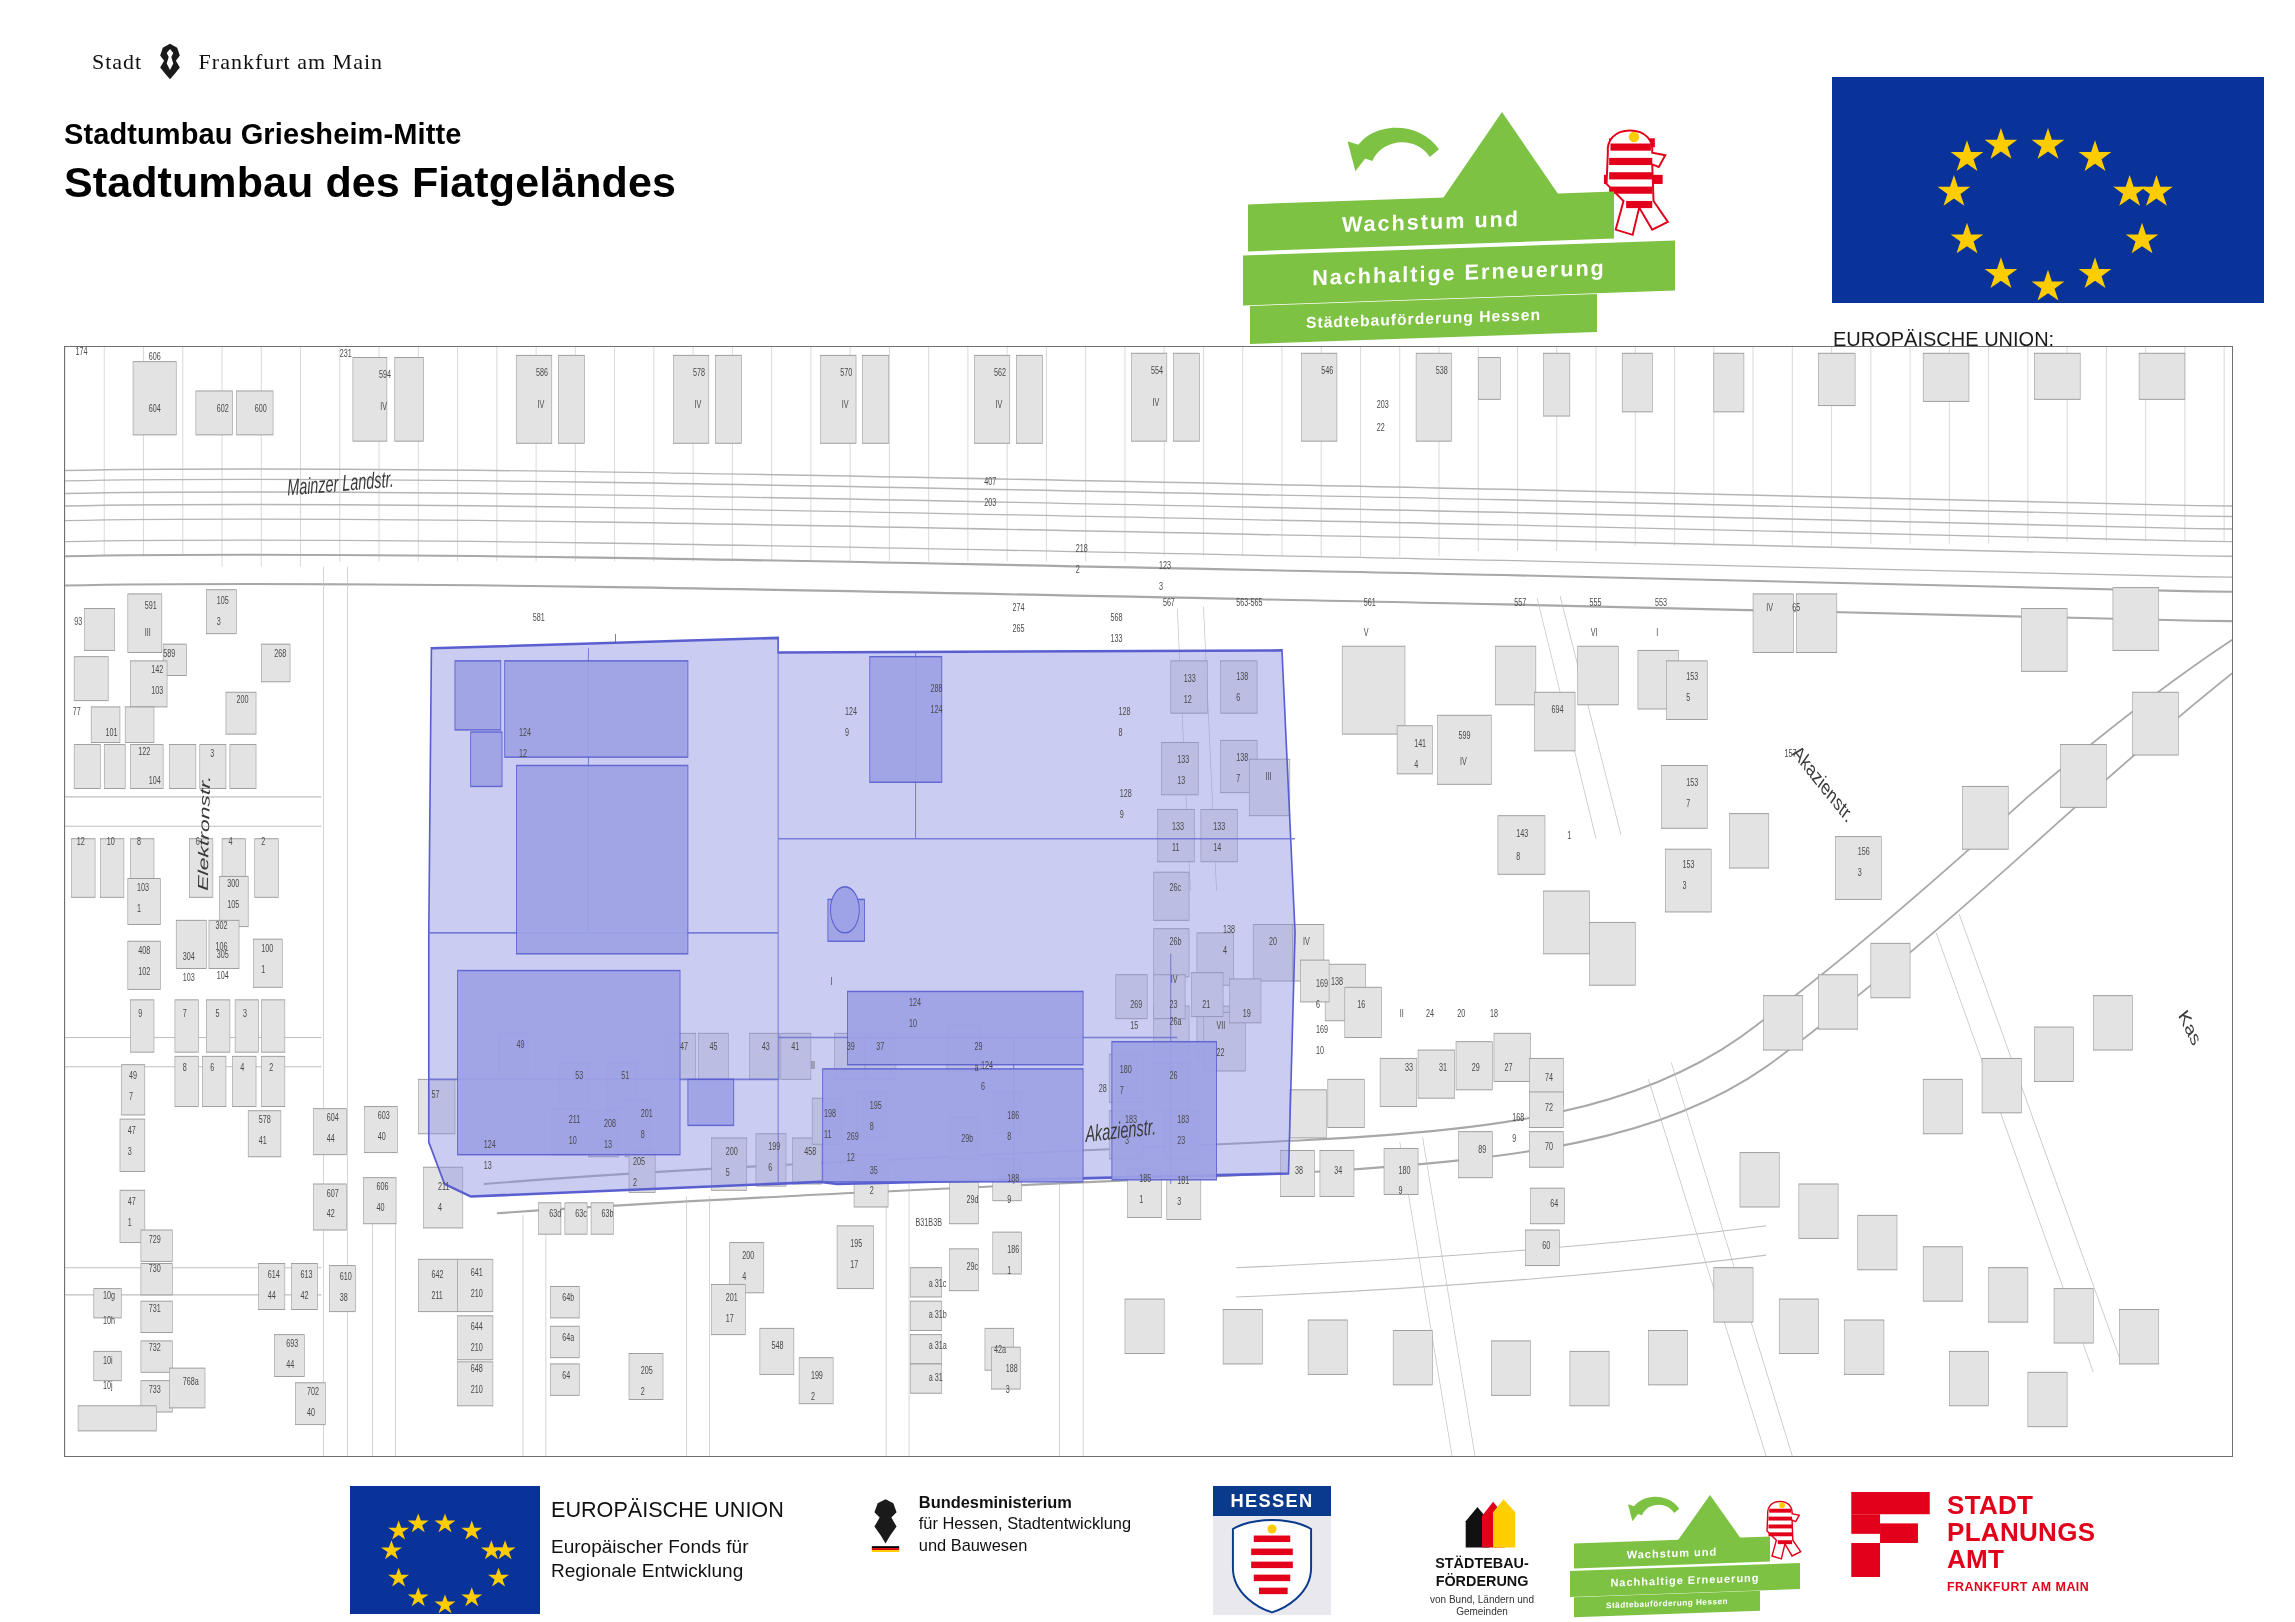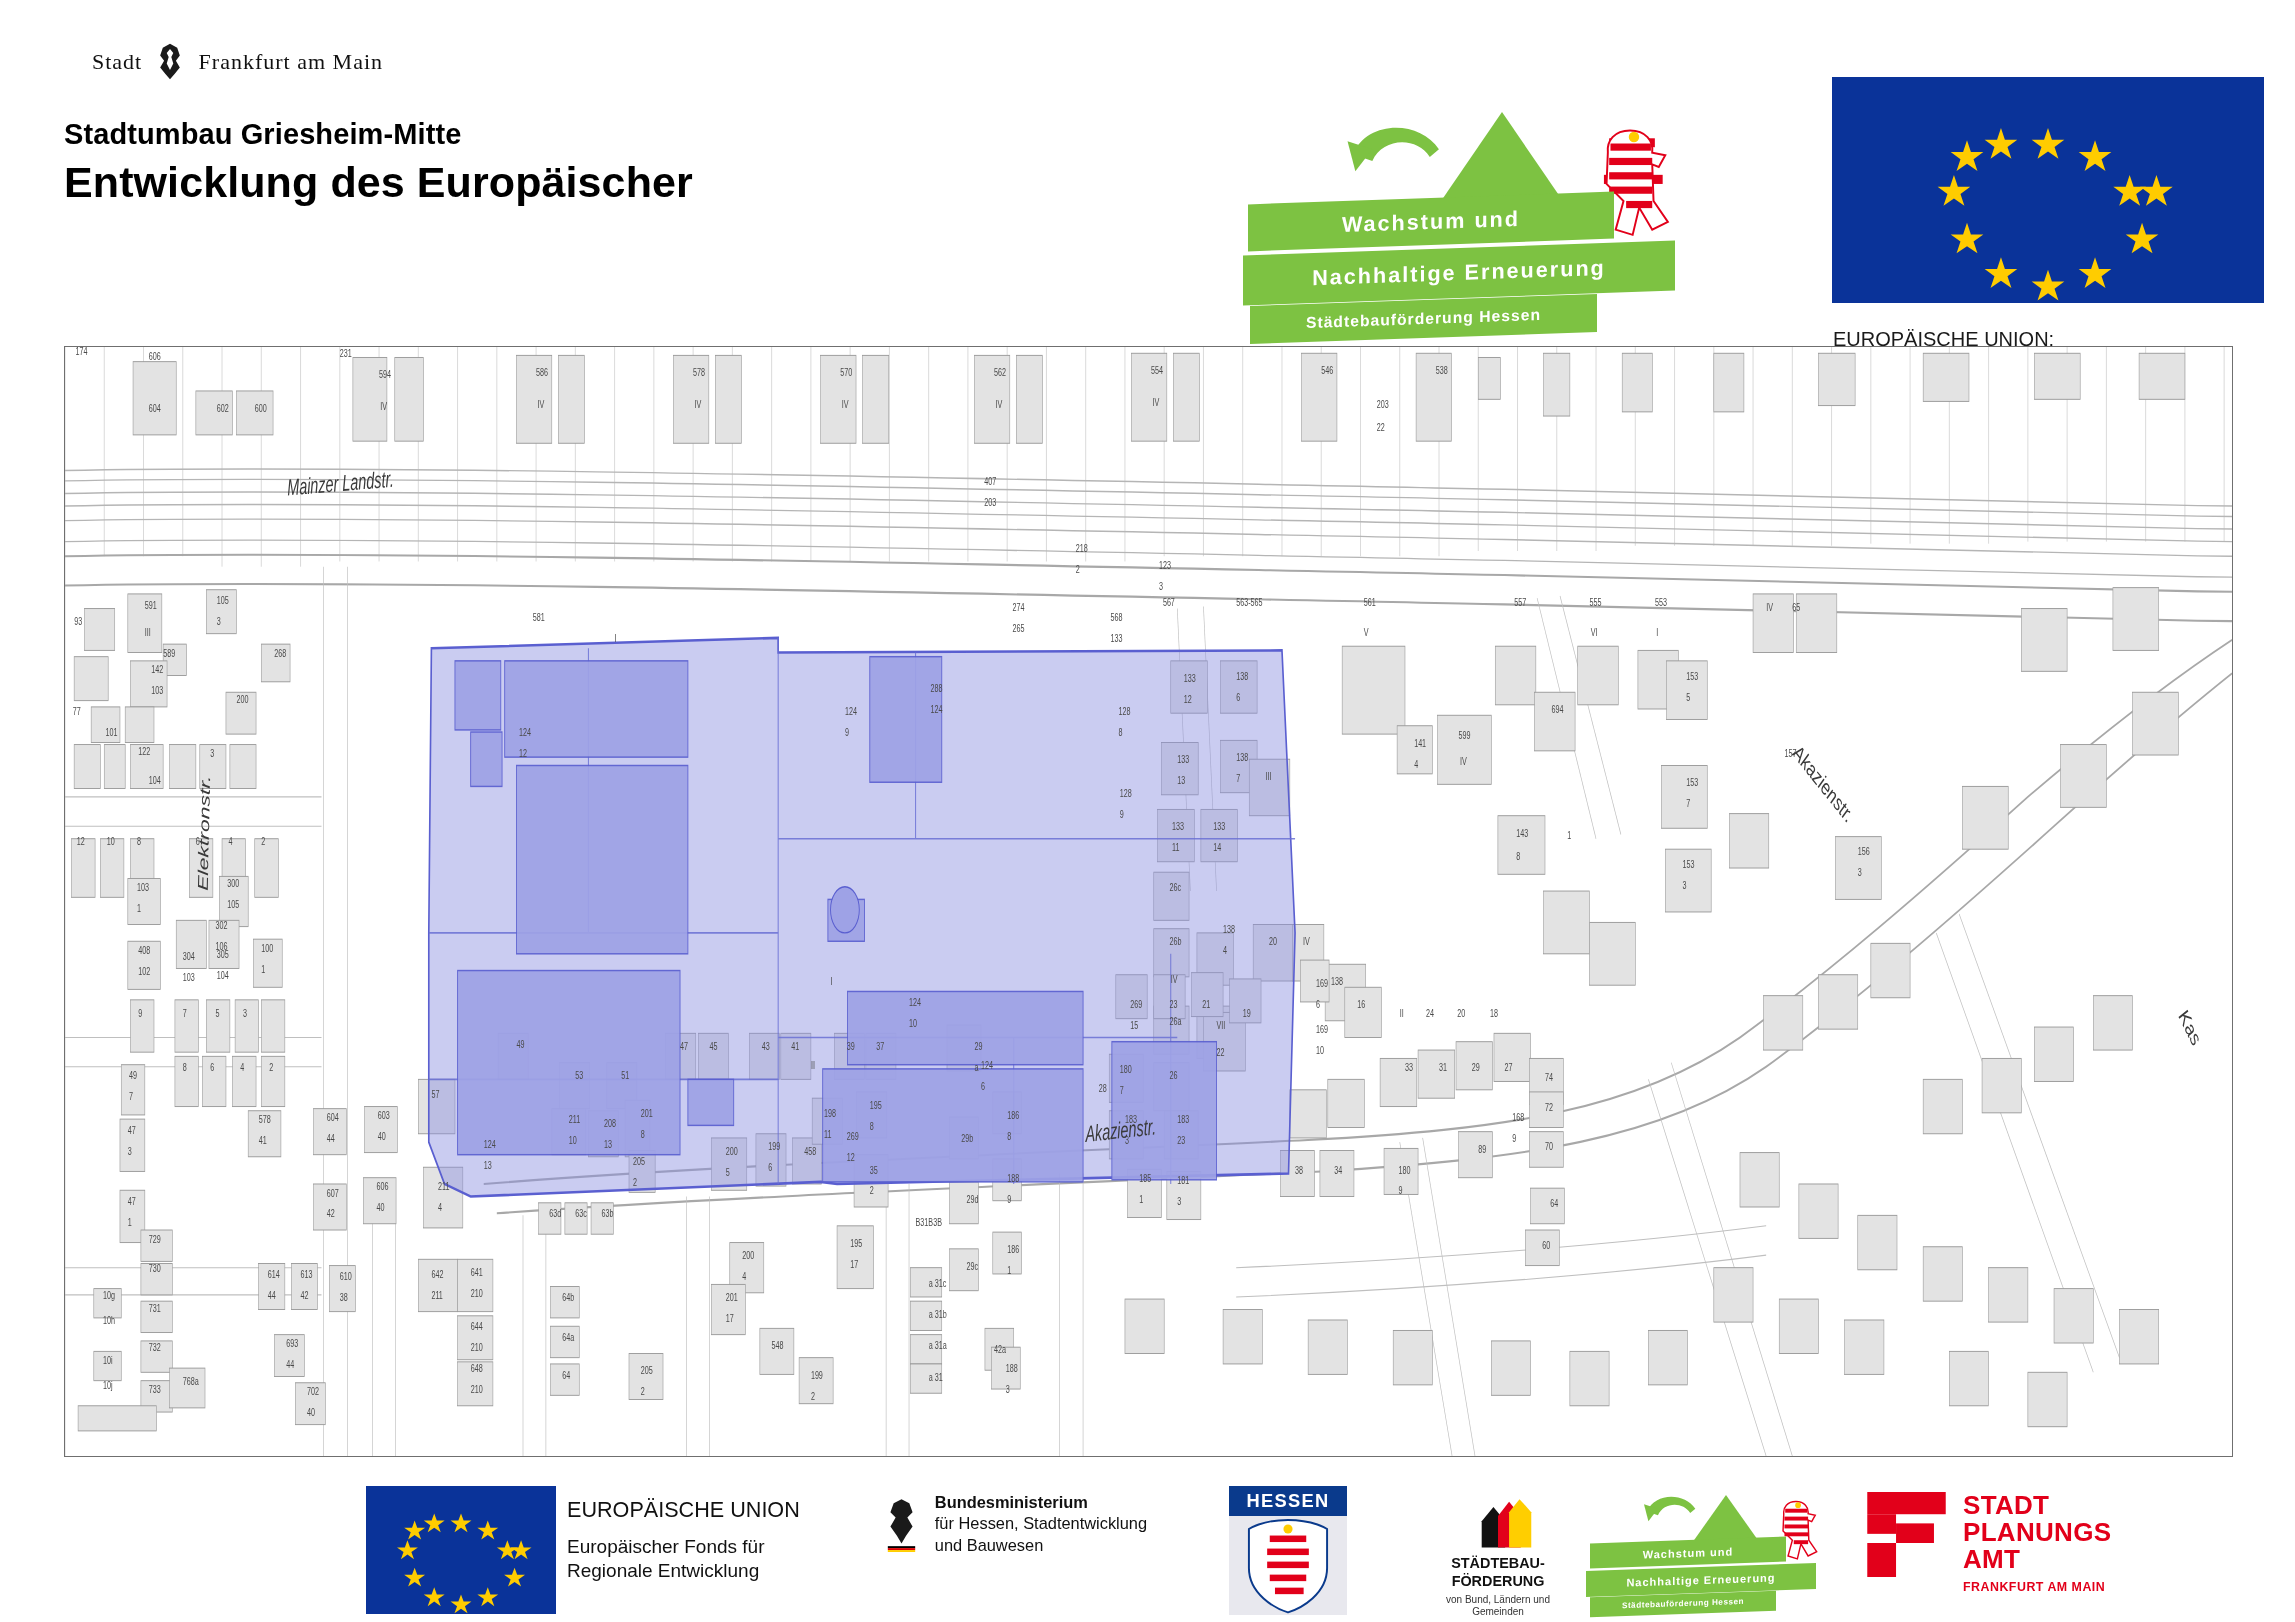--- a/index.html
+++ b/index.html
@@ -146,21 +146,21 @@
     border: 1.3px solid #6f6f6f;
     background: #f9a8d4;
     overflow: hidden;
     margin-top: 31px;
   }
   .map-frame svg { display: block; }
 
   
   .footer {
     position: absolute;
-    left: 16px;
+    left: 0;
     top: 1472px;
     width: 2104px;
     height: 150px;
   }
   .eu-flag-bottom {
     position: absolute;
     left: 350px; top: 14.4px;
     width: 190px; height: 128px;
     background: #0a3399;
   }
@@ -241,21 +241,21 @@
     <svg width="38" height="41" viewBox="0 0 58 62">
       <path d="M29 4 L40 10 L44 22 L38 30 L44 40 L36 50 L29 58 L22 50 L14 40 L20 30 L14 22 L18 10 Z" fill="#1a1a1a"></path>
       <path d="M29 12 L34 18 L31 24 L34 34 L29 44 L24 34 L27 24 L24 18 Z" fill="#ffffff"></path>
     </svg>
   </span>
   <span class="wordmark-right">Frankfurt am Main</span>
 </div>
 
 <div class="title-block">
   <div class="title-sub">Stadtumbau Griesheim-Mitte</div>
-  <div class="title-main">Entwicklung des Europäischer</div>
+  <div class="title-main">Stadtumbau des Fiatgeländes</div>
 </div>
 
 <div class="growth-logo">
   <svg class="growth-circ" viewBox="0 0 170 150">
     <path d="M150 40 C120 -5 40 -5 18 48 L48 58 C64 22 116 20 136 52 Z" fill="#7dc242"></path>
     <path d="M10 28 L48 40 L22 74 Z" fill="#7dc242"></path>
   </svg>
   <div class="growth-arrow-up"></div>
   <div class="growth-arrow-stem"></div>
   <svg class="lion-box" viewBox="0 0 190 200">

